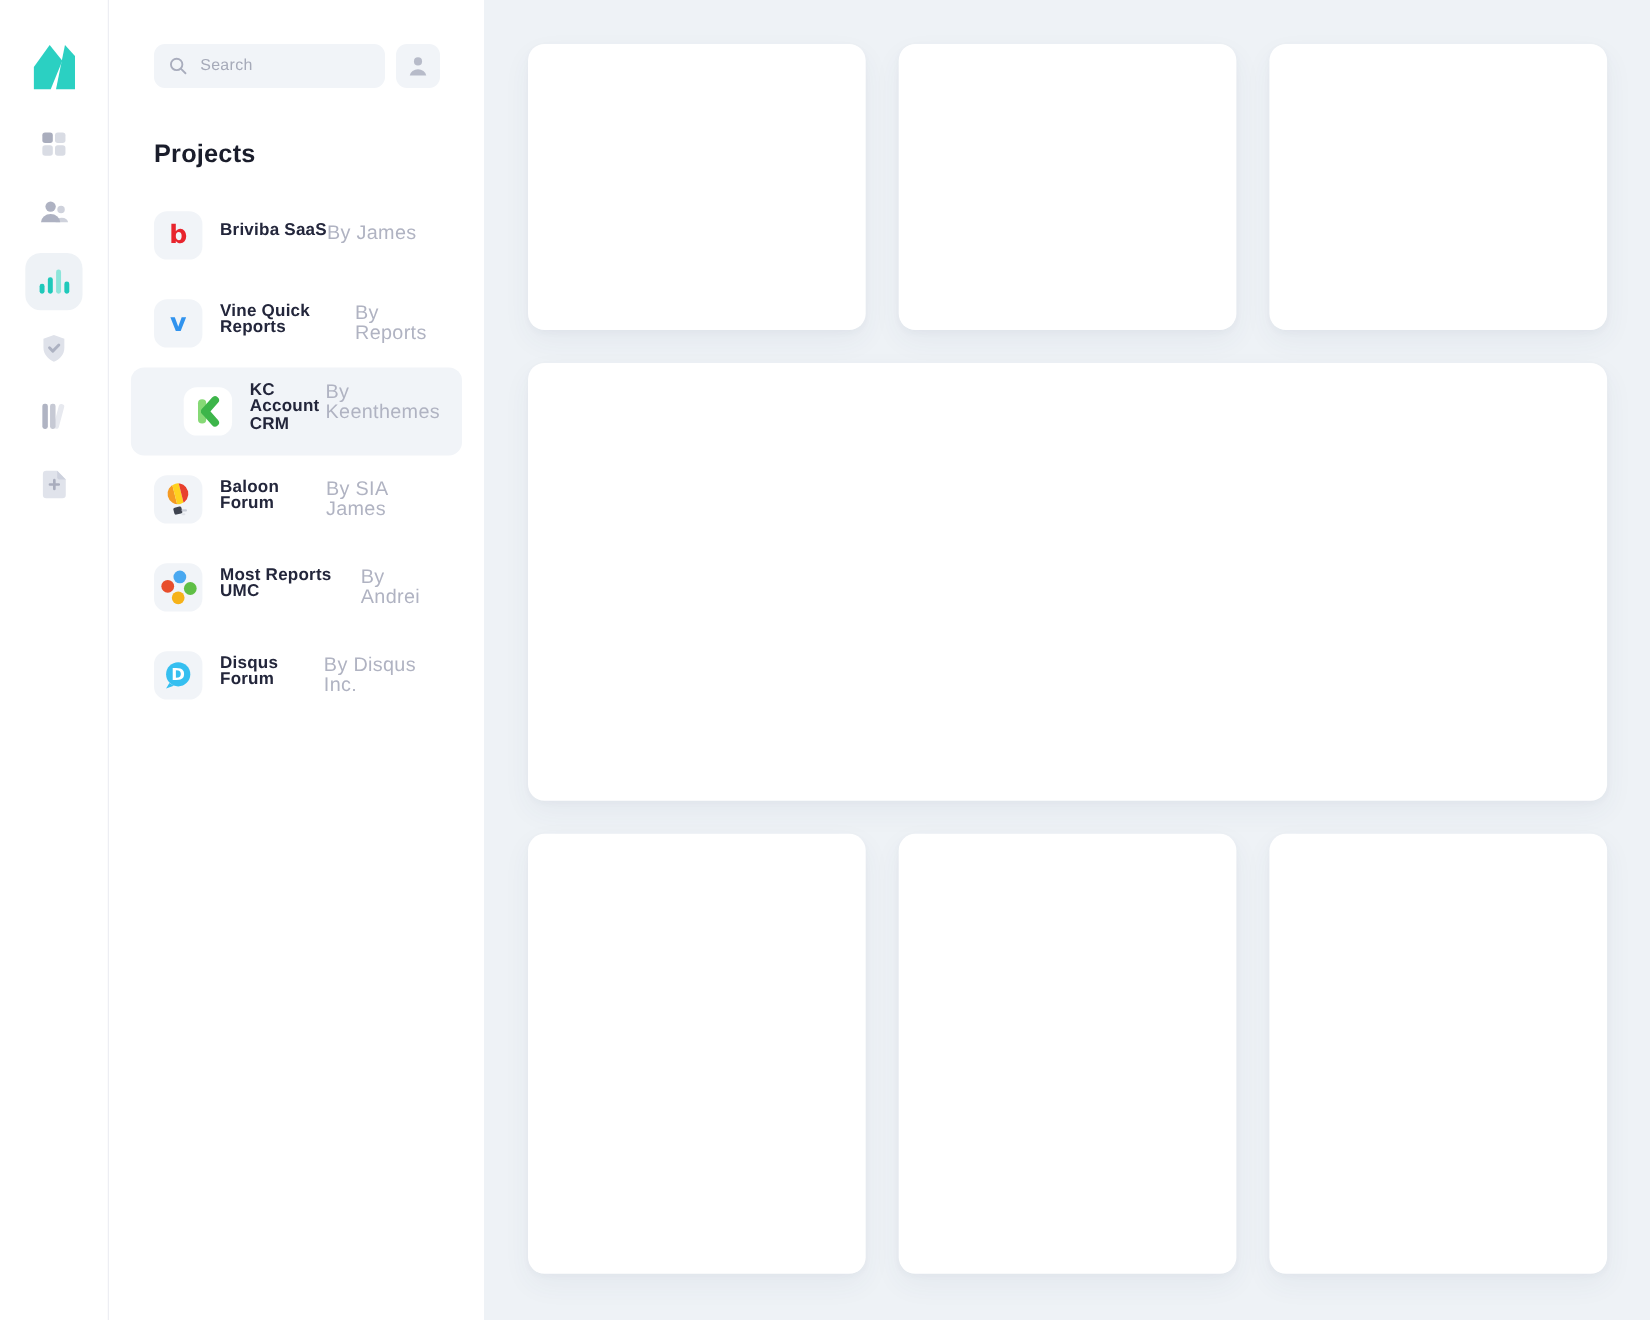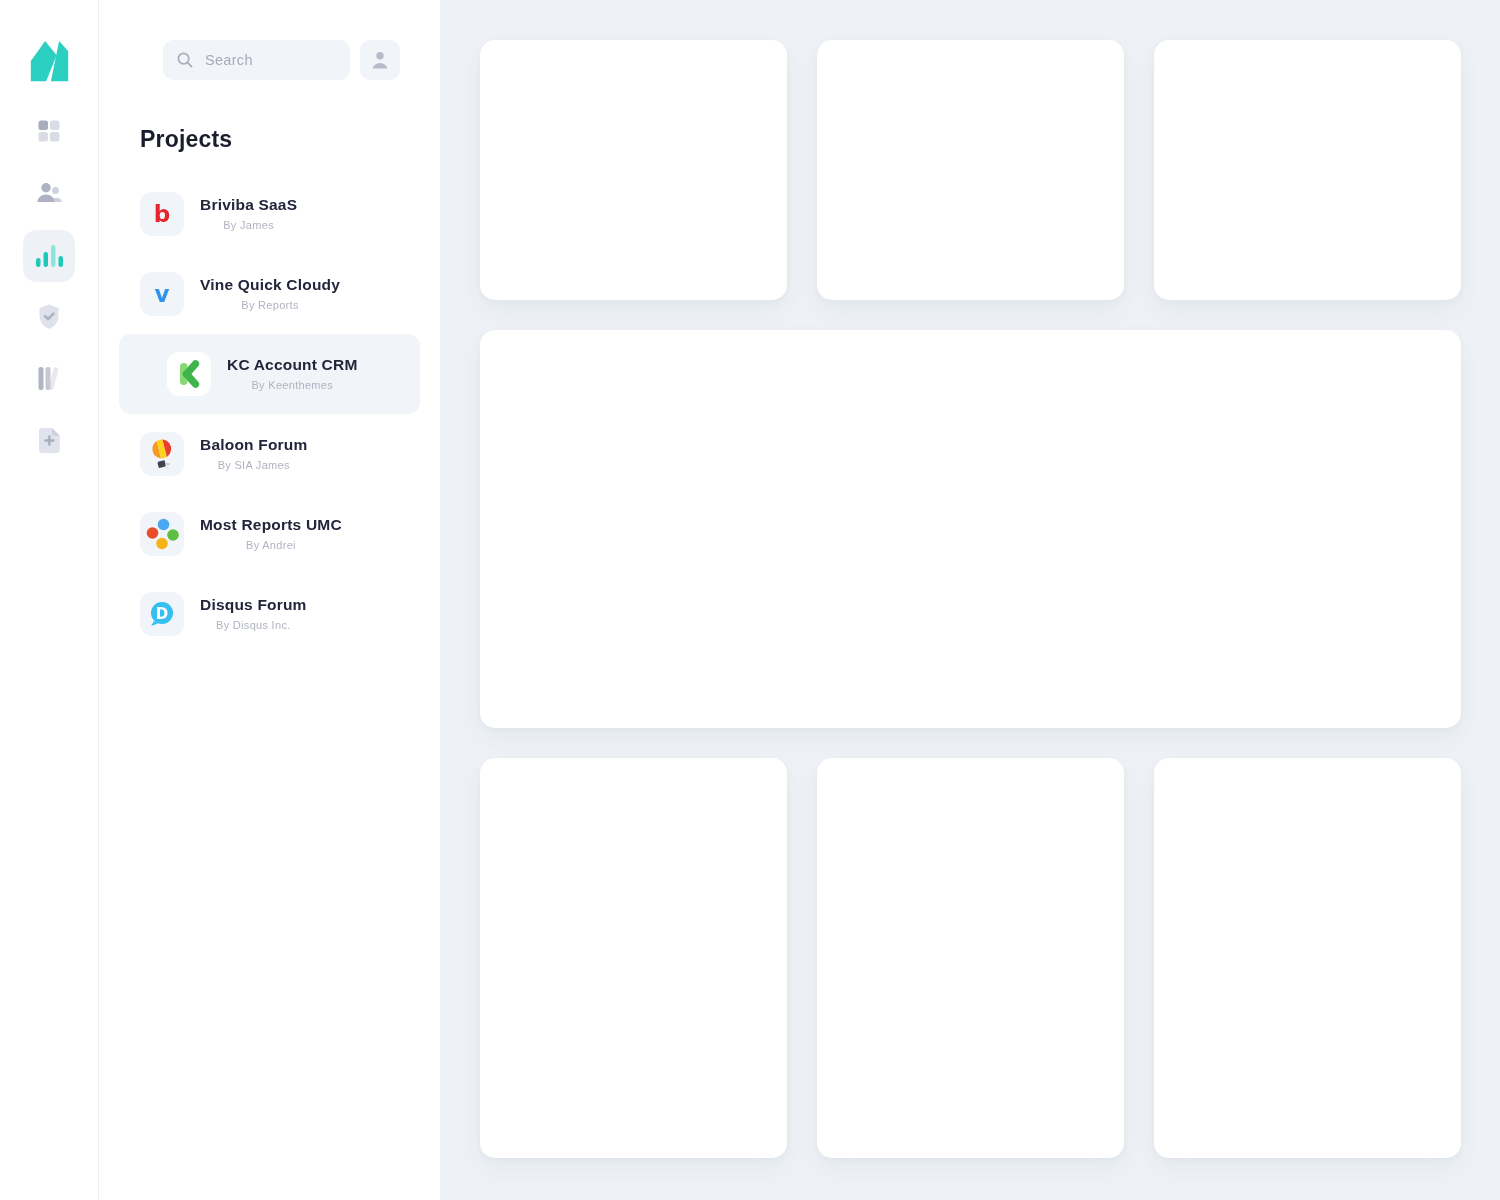--- a/index.html
+++ b/index.html
@@ -19,21 +19,21 @@
   .rail-item{
     width:52px;height:52px;border-radius:14px;display:flex;align-items:center;
     justify-content:center;cursor:pointer;background:transparent;border:0;
   }
   .rail-item.active{background:#eef2f6;}
   
   .projects-panel{
     width:341px;flex:0 0 auto;background:#fff;box-sizing:border-box;
     padding:40px 40px 0 41px;
   }
-  .search-row{display:flex;gap:10px;align-items:center;margin-left:23px;}
+  .search-row{display:flex;gap:10px;align-items:center;}
   .search-box{
     flex:1;height:40px;background:#f1f4f8;border-radius:10px;display:flex;
     align-items:center;gap:9px;padding:0 13px;box-sizing:border-box;
   }
   .search-box input{
     border:0;background:transparent;outline:none;width:100%;
     font-size:14.5px;color:#5e6278;font-family:inherit;letter-spacing:.3px;
   }
   .search-box input::placeholder{color:#a6aab9;}
   .avatar-btn{
@@ -48,23 +48,23 @@
   .project-row{
     display:flex;align-items:center;gap:16px;height:80px;
     margin:0 -20px 0 -21px;padding:0 20px 0 21px;border-radius:12px;cursor:pointer;
   }
   .project-row.selected{background:#f1f4f8;padding-left:48px;}
   .tile{
     width:44px;height:44px;border-radius:12px;background:#f1f4f8;flex:0 0 auto;
     display:flex;align-items:center;justify-content:center;
   }
   .project-row.selected .tile{background:#fff;}
-  .p-texts{display:flex;flex-direction:column;align-items:center;}
+  .p-texts{display:flex;flex-direction:row;}
   .p-title{font-size:15.5px;font-weight:600;color:#23263b;line-height:1;margin-bottom:8px;letter-spacing:.2px;}
-  .p-sub{font-size:11px;color:#b0b3c2;line-height:1;letter-spacing:.3px;}
+  .p-sub{font-size:18px;color:#b0b3c2;line-height:1;letter-spacing:.3px;}
   .letter{font-weight:800;font-size:23px;line-height:1;font-family:"DejaVu Sans",sans-serif;}
   .letter.red{color:#e8242d;}
   .letter.blue{color:#3193ee;}
   
   .content{
     flex:1;min-width:0;box-sizing:border-box;padding:40px 39px 40px 40px;
     display:flex;flex-direction:column;gap:30px;background:#eef2f6;
   }
   .card-row{display:flex;gap:30px;}
   .card{
@@ -178,21 +178,21 @@
         <span class="p-title">Briviba SaaS</span>
         <span class="p-sub">By James</span>
       </span>
     </div>
 
     <div class="project-row">
       <span class="tile">
         <span class="letter blue">v</span>
       </span>
       <span class="p-texts">
-        <span class="p-title">Vine Quick Cloudy</span>
+        <span class="p-title">Vine Quick Reports</span>
         <span class="p-sub">By Reports</span>
       </span>
     </div>
 
     <div class="project-row selected">
       <span class="tile">
         <svg viewBox="0 0 44 44" width="44" height="44">
           <rect x="13" y="11" width="7.5" height="22" rx="3.7" fill="#86d976"></rect>
           <path d="M19.5 22 L28.5 11.8" stroke="#3db54a" stroke-width="7.2" stroke-linecap="round"></path>
           <path d="M19.5 22 L28.5 32.2" stroke="#3db54a" stroke-width="7.2" stroke-linecap="round"></path>

